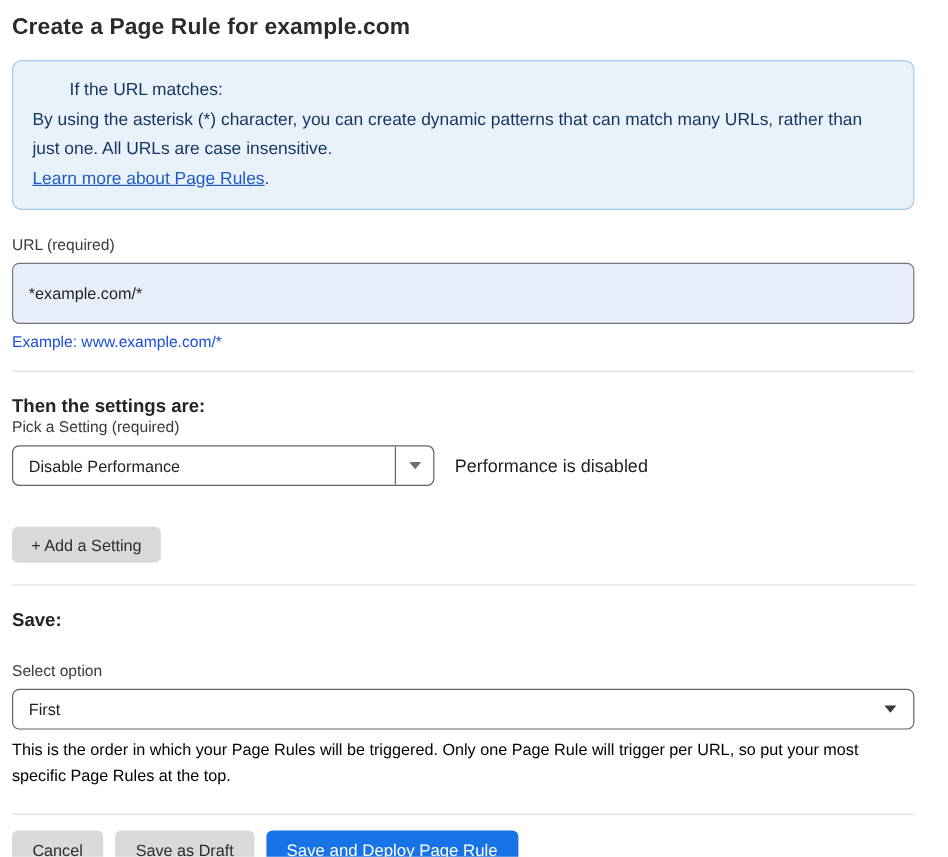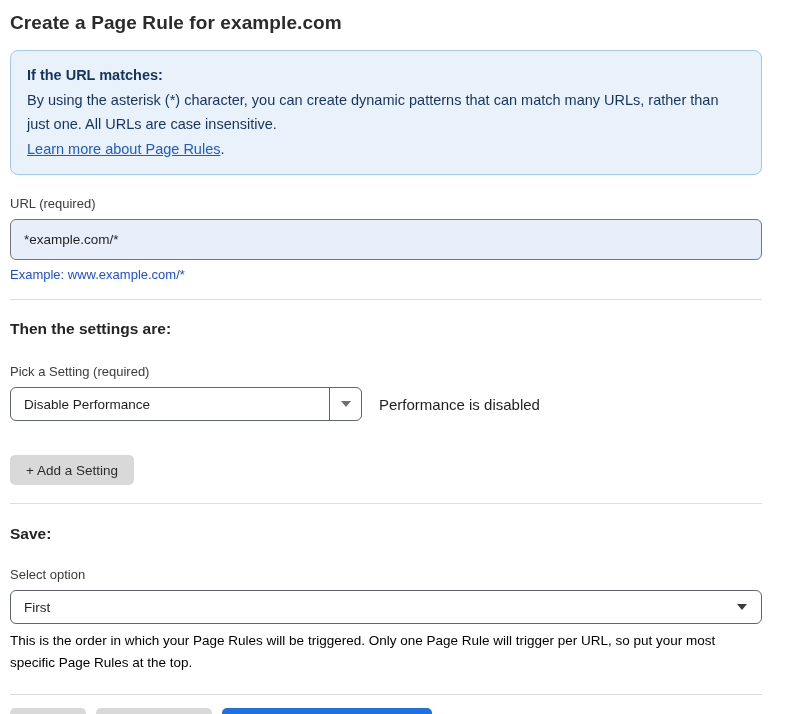--- a/index.html
+++ b/index.html
@@ -26,34 +26,34 @@
   .info-box {
     background: #e9f2fb;
     border: 1px solid #a3c9ea;
     border-radius: 8px;
     padding: 12px 16px 13px 16px;
     color: #14335f;
     font-size: 14.5px;
     line-height: 24.5px;
     margin-bottom: 21px;
   }
-  .info-heading { font-weight: 700; }
+  .info-heading { font-weight: 400; margin-left: 31px; }
   .info-link {
     color: #1f5bc5;
     text-decoration: underline;
     cursor: pointer;
   }
   .field-label {
     font-size: 13px;
     color: #3b3b3b;
     margin-bottom: 8px;
   }
   .url-input {
     width: 100%;
-    height: 41px;
+    height: 51px;
     background: #e9eefb;
     border: 1px solid #70767d;
     border-radius: 6px;
     padding: 0 13px;
     font-family: "Liberation Sans", sans-serif;
     font-size: 13.5px;
     color: #1f1f1f;
     outline: none;
     display: block;
   }
@@ -68,21 +68,21 @@
     width: 752px;
     margin: 0;
   }
   .divider-1 { margin-top: 17px; }
   .section-heading {
     font-size: 15.5px;
     font-weight: 700;
     color: #242424;
   }
   .settings-section { padding-top: 20px; }
-  .settings-section .field-label { margin-top: 26px; }
+  .settings-section .field-label { }
   .setting-row {
     display: flex;
     align-items: center;
   }
   .setting-select {
     width: 352px;
     height: 34px;
     background: #ffffff;
     border: 1px solid #5f656b;
     border-radius: 6px;

